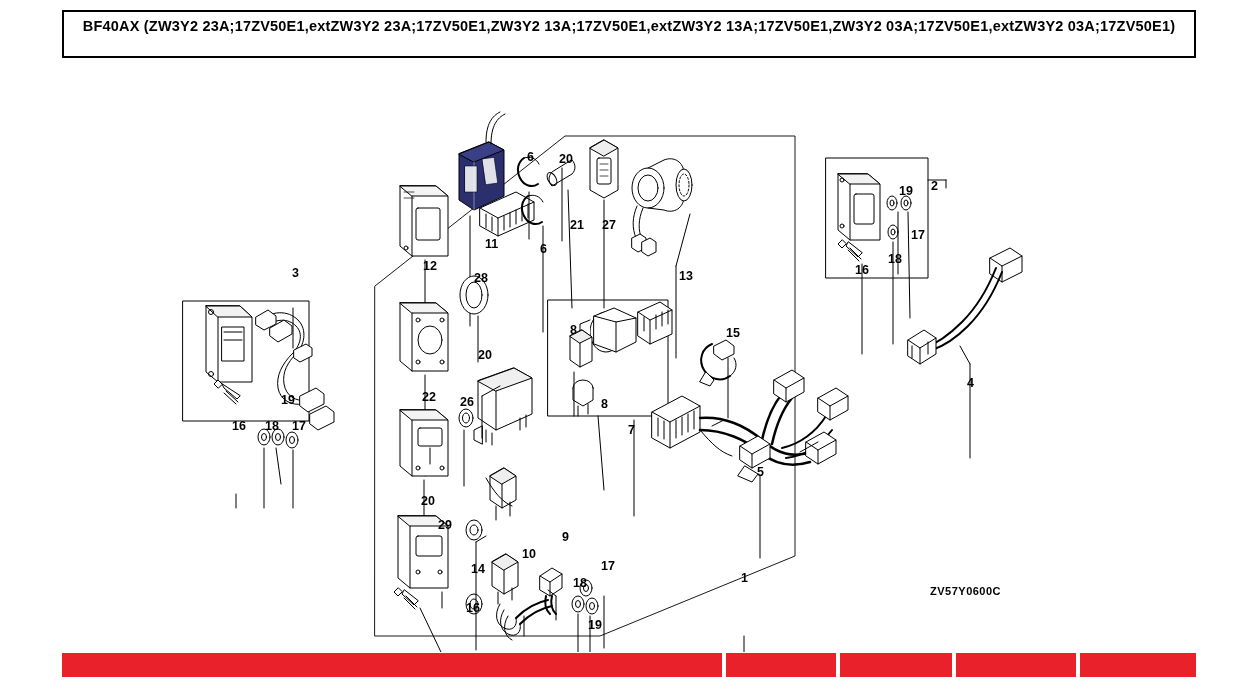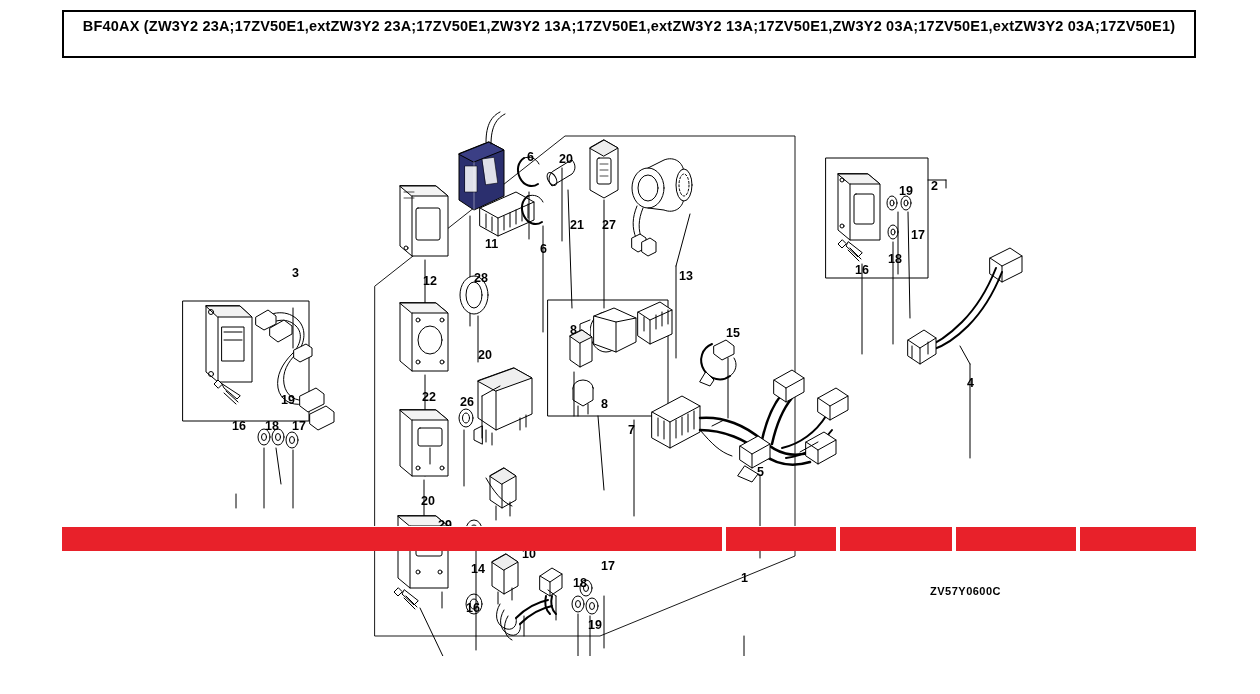--- a/index.html
+++ b/index.html
@@ -11,21 +11,21 @@
     width: 1260px;
     height: 694px;
     font-family: "Liberation Sans", sans-serif;
     color: #000000;
     position: relative;
     overflow: hidden;
   }
   .page {
     position: relative;
     width: 1260px;
-    height: 550px;
+    height: 676px;
   }
 
   
   .header-box {
     position: absolute;
     left: 62px;
     width: 1134px;
     box-sizing: border-box;
     border: 2px solid #000000;
     text-align: center;
@@ -400,21 +400,21 @@
       </g>
     </svg>
   </div>
 
   <div id="callouts">
       <div class="callout" style="left: 292px; top: 267px;">3</div>
       <div class="callout" style="left: 232px; top: 420px;">16</div>
       <div class="callout" style="left: 265px; top: 420px;">18</div>
       <div class="callout" style="left: 281px; top: 394px;">19</div>
       <div class="callout" style="left: 292px; top: 420px;">17</div>
-      <div class="callout" style="left: 423px; top: 275px;">12</div>
+      <div class="callout" style="left: 423px; top: 260px;">12</div>
       <div class="callout" style="left: 485px; top: 238px;">11</div>
       <div class="callout" style="left: 527px; top: 151px;">6</div>
       <div class="callout" style="left: 540px; top: 243px;">6</div>
       <div class="callout" style="left: 559px; top: 153px;">20</div>
       <div class="callout" style="left: 570px; top: 219px;">21</div>
       <div class="callout" style="left: 602px; top: 219px;">27</div>
       <div class="callout" style="left: 679px; top: 270px;">13</div>
       <div class="callout" style="left: 931px; top: 180px;">2</div>
       <div class="callout" style="left: 899px; top: 185px;">19</div>
       <div class="callout" style="left: 911px; top: 229px;">17</div>

